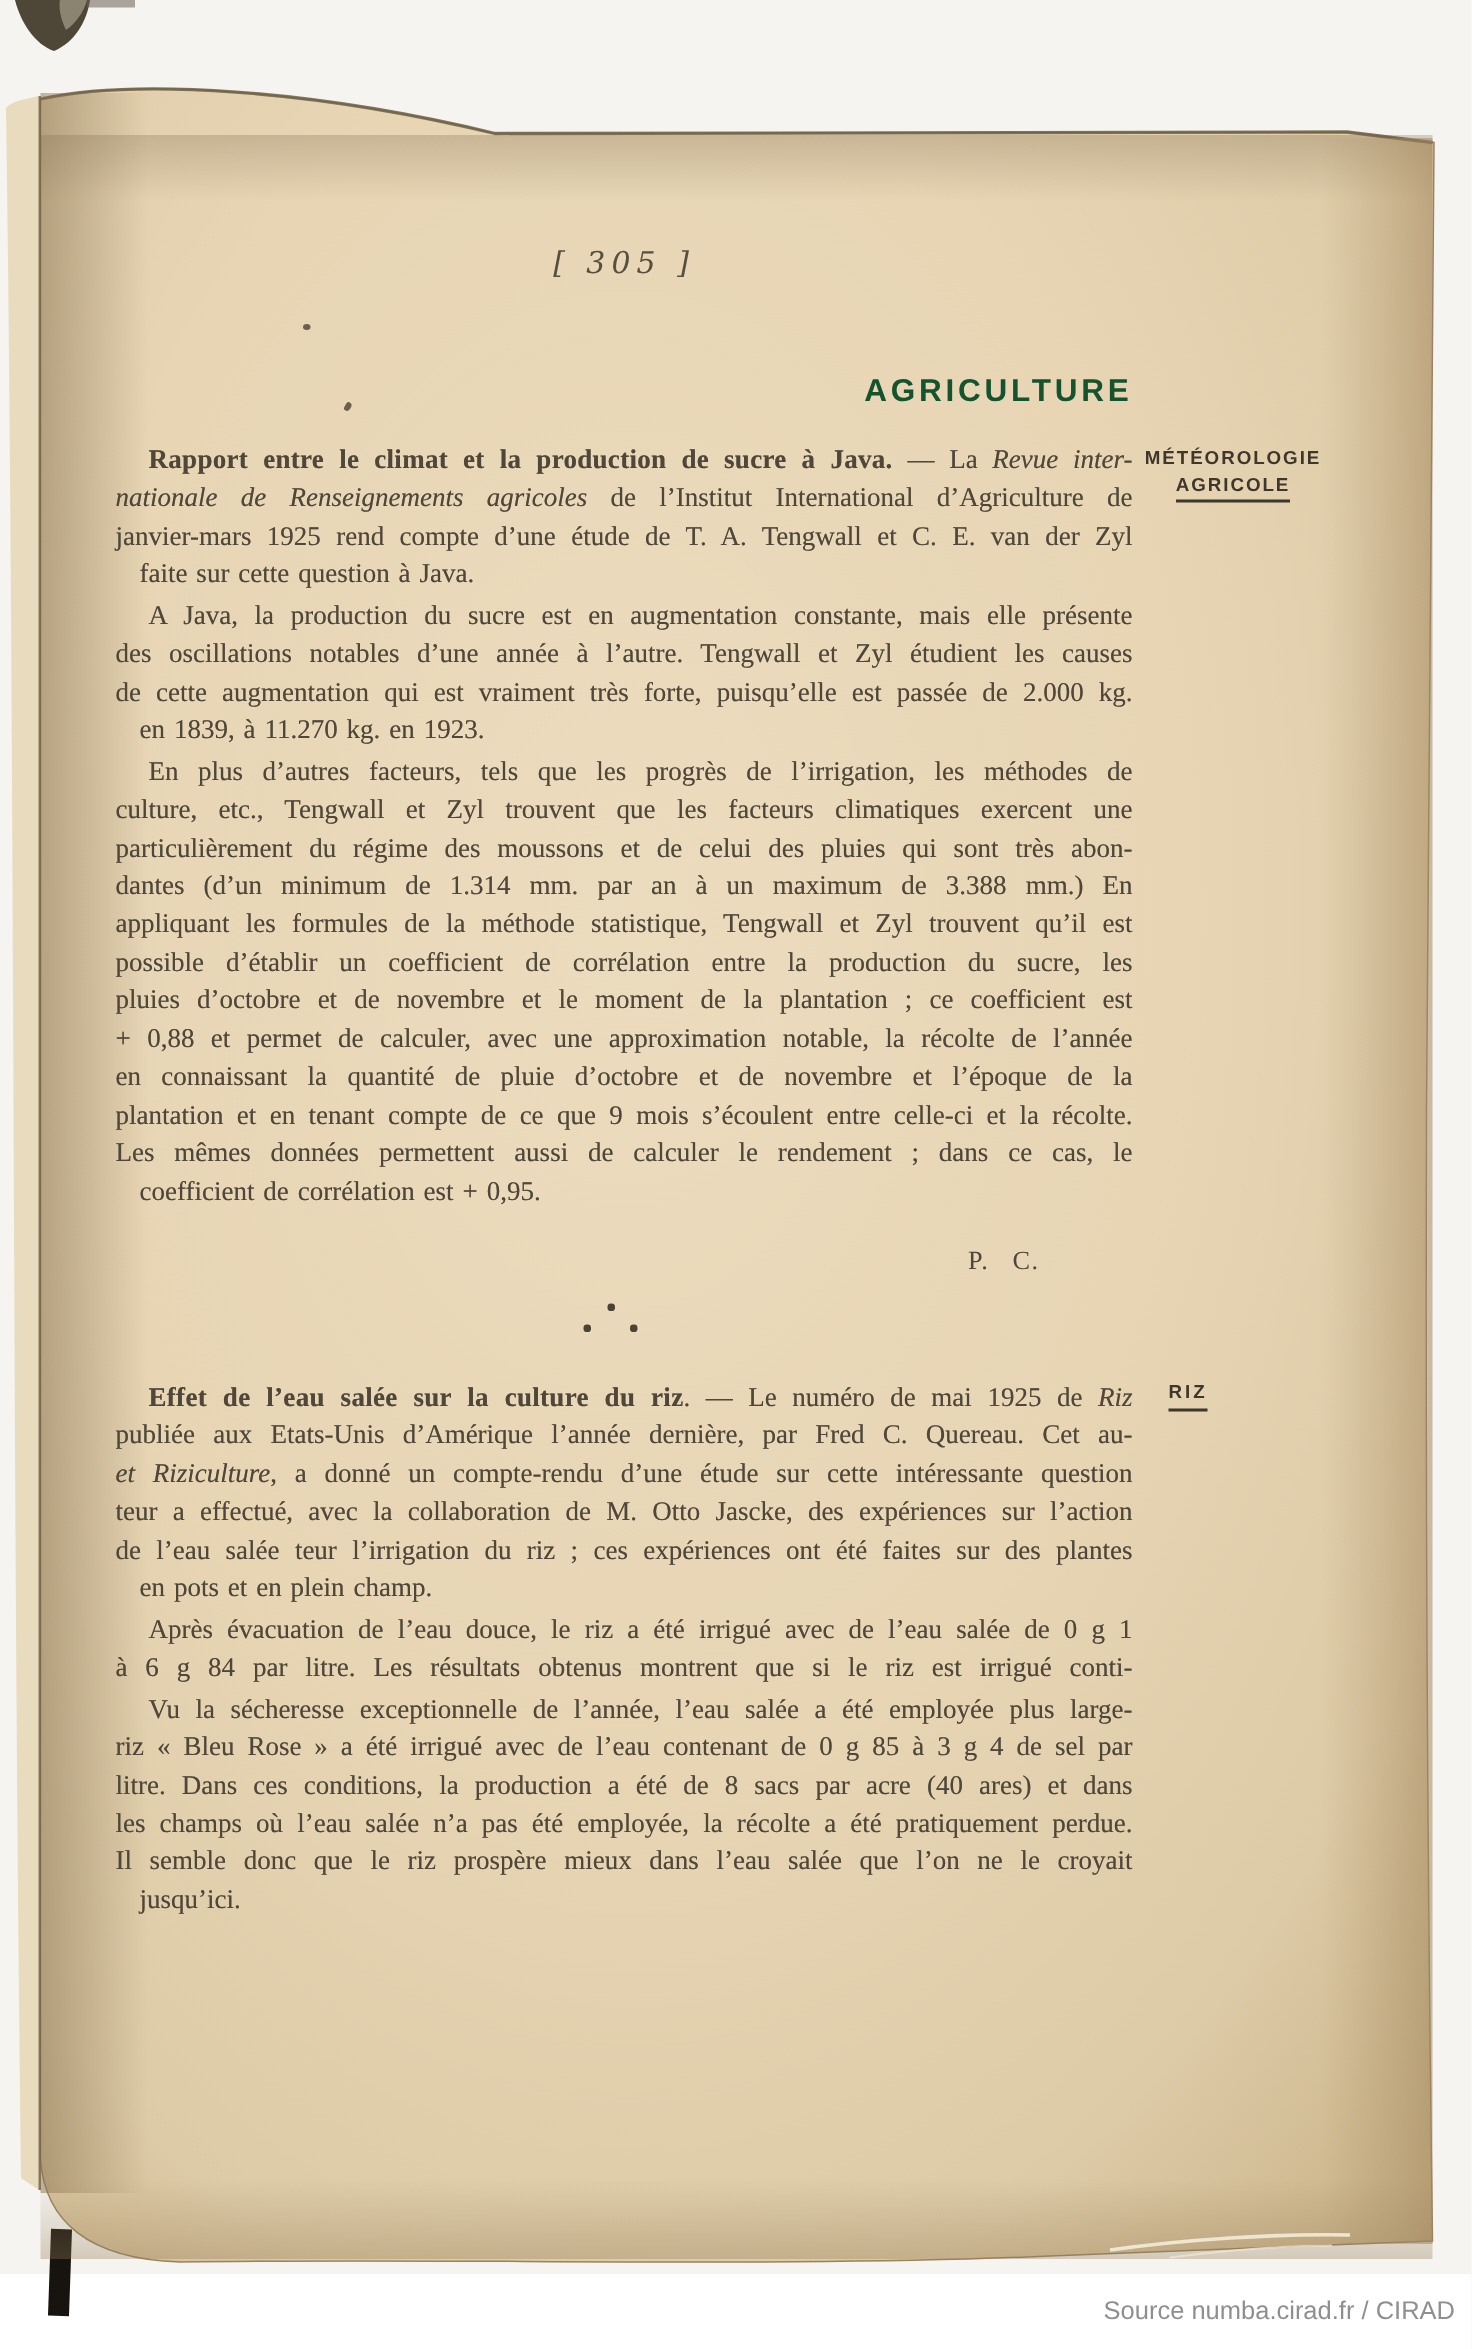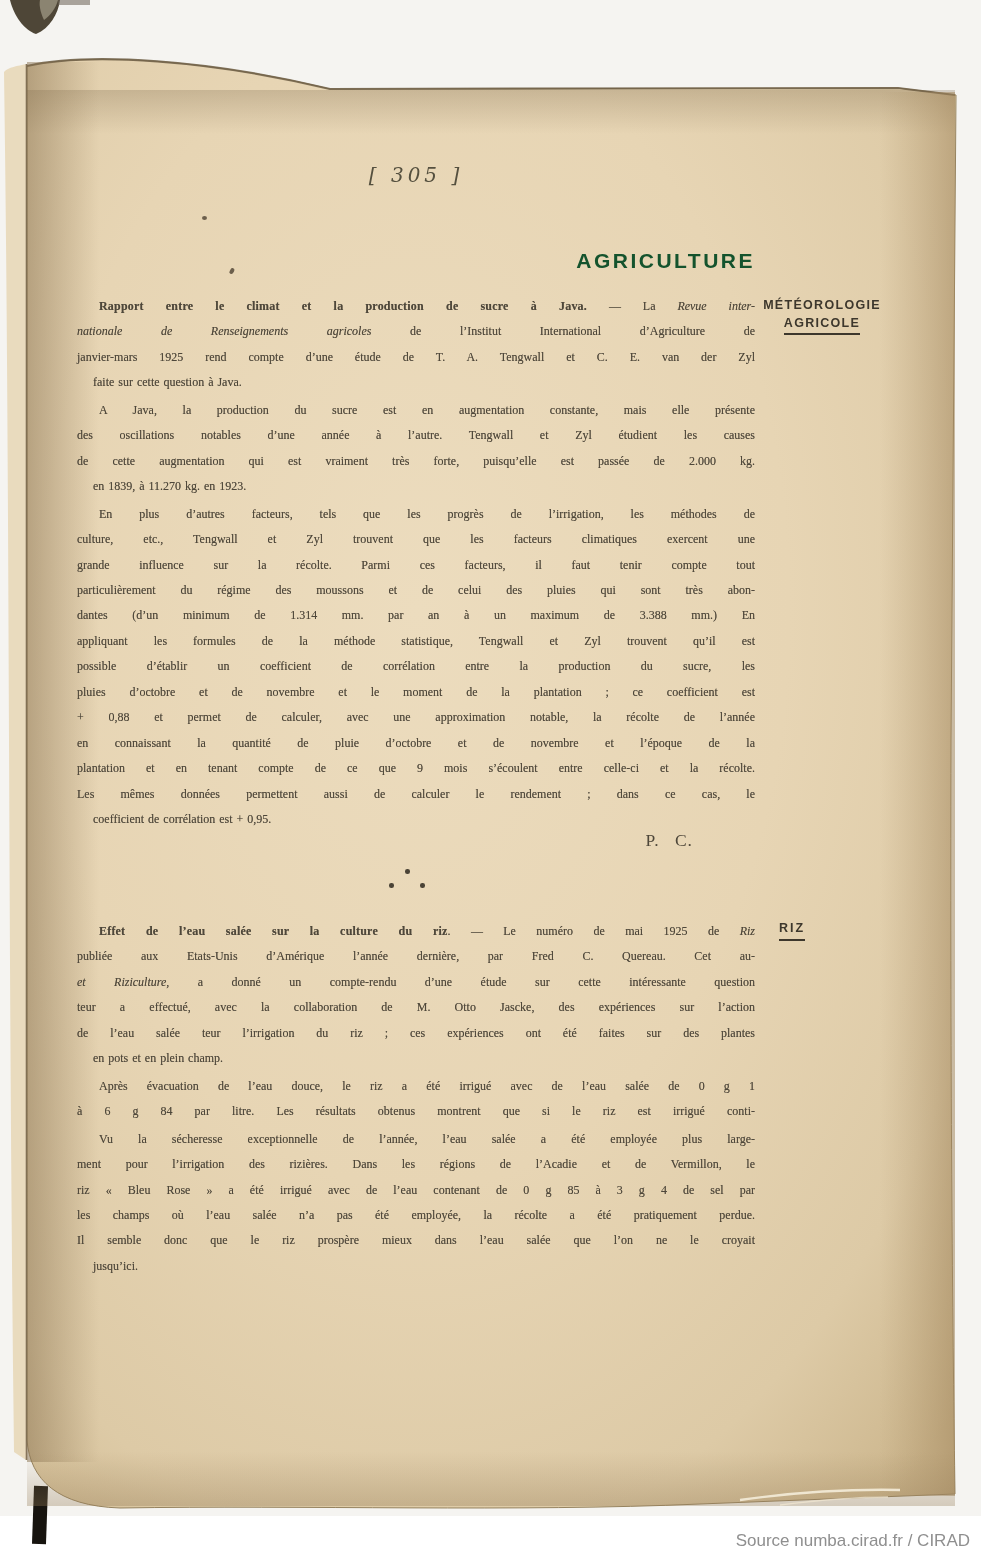--- a/index.html
+++ b/index.html
@@ -15,21 +15,21 @@
     font-family:"DejaVu Serif", serif;font-style:italic;
     font-size:20px;color:#55503f;letter-spacing:4px;
   }
   .heading{
     position:absolute;left:77px;top:249px;width:678px;text-align:right;
     font-family:"Liberation Sans", sans-serif;font-weight:bold;
     font-size:21px;letter-spacing:2.5px;color:#14532d;
   }
   .textcol{
     position:absolute;left:77px;width:678px;
-    font-size:12px;line-height:25.45px;color:#4e473a;
+    font-size:18px;line-height:25.45px;color:#4e473a;
     word-spacing:.08em;
     text-shadow:0 0 .4px rgba(78,71,58,.55);
   }
   .textcol.art1{top:294px;}
   .textcol.art2{top:919px;}
   .para{margin:0 0 2px 0;}
   .tline{text-align:justify;text-align-last:justify;}
   .tline.last{text-align-last:left;margin-left:16px;}
   .tline.first{text-indent:22px;}
   .tline .b{font-weight:bold;letter-spacing:.2px;}
@@ -148,21 +148,20 @@
     </div>
     <div class="para">
       <div class="tline first"><span>A Java, la production du sucre est en augmentation constante, mais elle présente</span></div>
       <div class="tline"><span>des oscillations notables d’une année à l’autre. Tengwall et Zyl étudient les causes</span></div>
       <div class="tline"><span>de cette augmentation qui est vraiment très forte, puisqu’elle est passée de 2.000 kg.</span></div>
       <div class="tline last"><span>en 1839, à 11.270 kg. en 1923.</span></div>
     </div>
     <div class="para">
       <div class="tline first"><span>En plus d’autres facteurs, tels que les progrès de l’irrigation, les méthodes de</span></div>
       <div class="tline"><span>culture, etc., Tengwall et Zyl trouvent que les facteurs climatiques exercent une</span></div>
-      <div class="tline"><span>grande influence sur la récolte. Parmi ces facteurs, il faut tenir compte tout</span></div>
       <div class="tline"><span>particulièrement du régime des moussons et de celui des pluies qui sont très abon-</span></div>
       <div class="tline"><span>dantes (d’un minimum de 1.314 mm. par an à un maximum de 3.388 mm.) En</span></div>
       <div class="tline"><span>appliquant les formules de la méthode statistique, Tengwall et Zyl trouvent qu’il est</span></div>
       <div class="tline"><span>possible d’établir un coefficient de corrélation entre la production du sucre, les</span></div>
       <div class="tline"><span>pluies d’octobre et de novembre et le moment de la plantation ; ce coefficient est</span></div>
       <div class="tline"><span>+ 0,88 et permet de calculer, avec une approximation notable, la récolte de l’année</span></div>
       <div class="tline"><span>en connaissant la quantité de pluie d’octobre et de novembre et l’époque de la</span></div>
       <div class="tline"><span>plantation et en tenant compte de ce que 9 mois s’écoulent entre celle-ci et la récolte.</span></div>
       <div class="tline"><span>Les mêmes données permettent aussi de calculer le rendement ; dans ce cas, le</span></div>
       <div class="tline last"><span>coefficient de corrélation est + 0,95.</span></div>
@@ -189,21 +188,21 @@
       <div class="tline"><span>teur a effectué, avec la collaboration de M. Otto Jascke, des expériences sur l’action</span></div>
       <div class="tline"><span>de l’eau salée teur l’irrigation du riz ; ces expériences ont été faites sur des plantes</span></div>
       <div class="tline last"><span>en pots et en plein champ.</span></div>
     </div>
     <div class="para">
       <div class="tline first"><span>Après évacuation de l’eau douce, le riz a été irrigué avec de l’eau salée de 0 g 1</span></div>
       <div class="tline"><span>à 6 g 84 par litre. Les résultats obtenus montrent que si le riz est irrigué conti-</span></div>
     </div>
     <div class="para">
       <div class="tline first"><span>Vu la sécheresse exceptionnelle de l’année, l’eau salée a été employée plus large-</span></div>
-      <div class="tline"><span>ment pour l’irrigation des rizières. Dans les régions de l’Acadie et de Vermillon, le</span></div>
       <div class="tline"><span>riz « Bleu Rose » a été irrigué avec de l’eau contenant de 0 g 85 à 3 g 4 de sel par</span></div>
+      <div class="tline"><span>litre. Dans ces conditions, la production a été de 8 sacs par acre (40 ares) et dans</span></div>
       <div class="tline"><span>les champs où l’eau salée n’a pas été employée, la récolte a été pratiquement perdue.</span></div>
       <div class="tline"><span>Il semble donc que le riz prospère mieux dans l’eau salée que l’on ne le croyait</span></div>
       <div class="tline last"><span>jusqu’ici.</span></div>
     </div>
   </div>
 
 <div class="watermark">Source numba.cirad.fr / CIRAD</div>
 
 </body></html>

